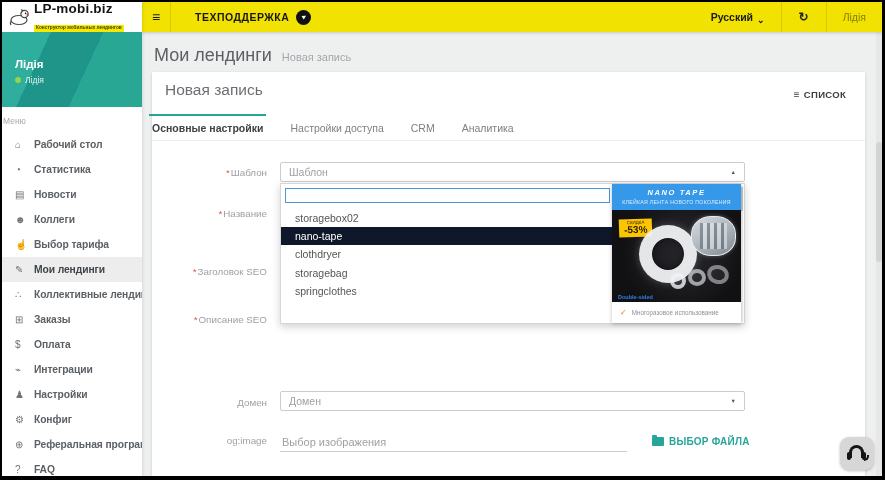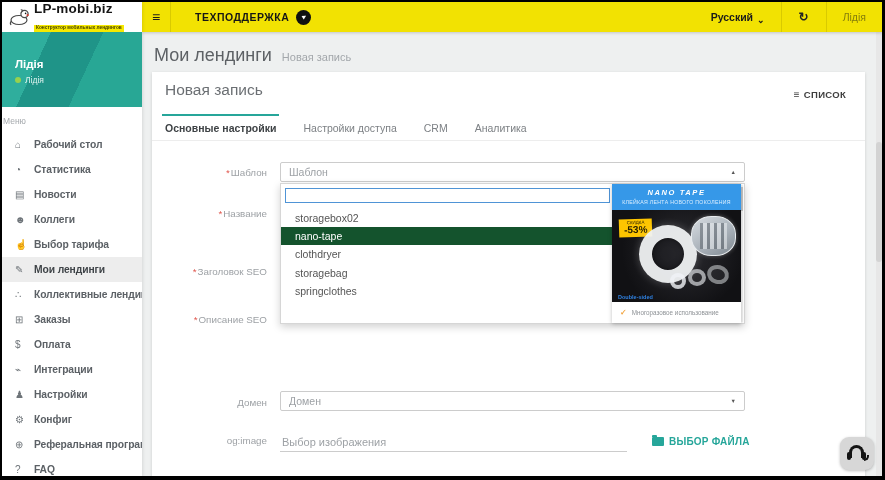--- a/index.html
+++ b/index.html
@@ -50,42 +50,42 @@
   .breadcrumb{font-size:11px;color:#a3a7ab;}
   .page-scroll{position:absolute;right:0;top:0;bottom:0;width:6px;background:#e7e7e7;}
   .page-thumb{position:absolute;right:0;top:110px;width:6px;height:120px;background:#d3d3d3;border-radius:3px;}
 
   .card{position:absolute;left:10px;top:40px;right:17px;bottom:-5px;background:#fff;box-shadow:0 1px 3px rgba(0,0,0,.14);}
   .card-title{position:absolute;left:13px;top:9px;font-size:15.5px;color:#6b6f73;}
   .list-btn{position:absolute;right:13px;top:16px;font-size:9.5px;font-weight:bold;color:#3e3e3e;display:flex;gap:4px;
             align-items:center;background:none;border:none;cursor:pointer;font-family:inherit;letter-spacing:.3px;}
   .list-icon{font-size:10px;line-height:1;}
 
-  .tabs{position:absolute;left:0;right:0;top:40px;height:29px;border-bottom:1px solid #ededed;padding-left:13px;display:flex;}
+  .tabs{position:absolute;left:0;right:0;top:40px;height:29px;border-bottom:1px solid #ededed;display:flex;}
   .tab{position:relative;margin-right:27px;padding-top:10px;font-size:10.5px;color:#7d8185;cursor:pointer;}
   .tab.active{color:#3e4245;font-weight:bold;}
   .tab.active::before{content:"";position:absolute;left:-3px;right:-3px;top:2px;height:2px;background:#26a69a;}
 
   .flabel{position:absolute;left:0;width:115px;text-align:right;font-size:9.8px;color:#9da1a5;}
   .flabel .star{color:#e0534a;margin-right:1px;}
   .l-template{top:95px}.l-name{top:136px}.l-seo-title{top:194px}.l-seo-desc{top:242px}
   .l-domain{top:325px}.l-og{top:363px}
 
   .sel{position:absolute;left:128px;width:465px;height:20px;border:1px solid #ccc;border-radius:2px;background:#fff;
        display:flex;align-items:center;padding:0 8px;font-size:10.5px;color:#9da1a5;cursor:pointer;}
   .sel-caret{margin-left:auto;font-size:5.5px;color:#555;}
   .sel-template{top:90px}.sel-domain{top:319px}
 
   .panel{position:absolute;left:128px;top:111px;width:465px;height:141px;background:#fff;border:1px solid #d6d6d6;
          box-shadow:0 3px 8px rgba(0,0,0,.18);z-index:6;}
   .search{position:absolute;left:4px;top:4px;width:325px;height:15px;border:1px solid #4f94d6;outline:none;
           font-size:10px;padding:0 4px;font-family:inherit;}
   .options{position:absolute;left:0;top:25px;width:331px;}
   .option{height:18.2px;display:flex;align-items:center;padding-left:14px;font-size:10.5px;color:#555;cursor:pointer;}
-  .option.selected{background:#14532d;color:#fff;}
+  .option.selected{background:#0f172a;color:#fff;}
   .panel-scroll{position:absolute;right:1px;top:1px;bottom:1px;width:4px;background:#f3f3f3;}
   .panel-thumb{position:absolute;top:2px;right:0;height:24px;width:4px;background:#c6c6c6;}
 
   .preview{position:absolute;left:331px;top:0;width:129px;height:139px;box-shadow:0 1px 4px rgba(0,0,0,.25);}
   .pv-header{height:26px;background:#3698e8;text-align:center;padding-top:4px;}
   .pv-title{font-size:7.5px;font-weight:bold;color:#fff;letter-spacing:1.6px;font-style:italic;}
   .pv-sub{font-size:5.2px;color:#dcefff;letter-spacing:.3px;margin-top:2px;}
   .pv-body{position:relative;height:92px;background:radial-gradient(circle at 55% 45%,#2c2c31 0%,#111114 70%);overflow:hidden;}
   .pv-badge{position:absolute;left:7px;top:9px;background:#fdc500;color:#241d00;padding:1px 5px 2px;transform:rotate(-2deg);}
   .pv-badge-top{font-size:4.5px;display:block;text-align:center;}

